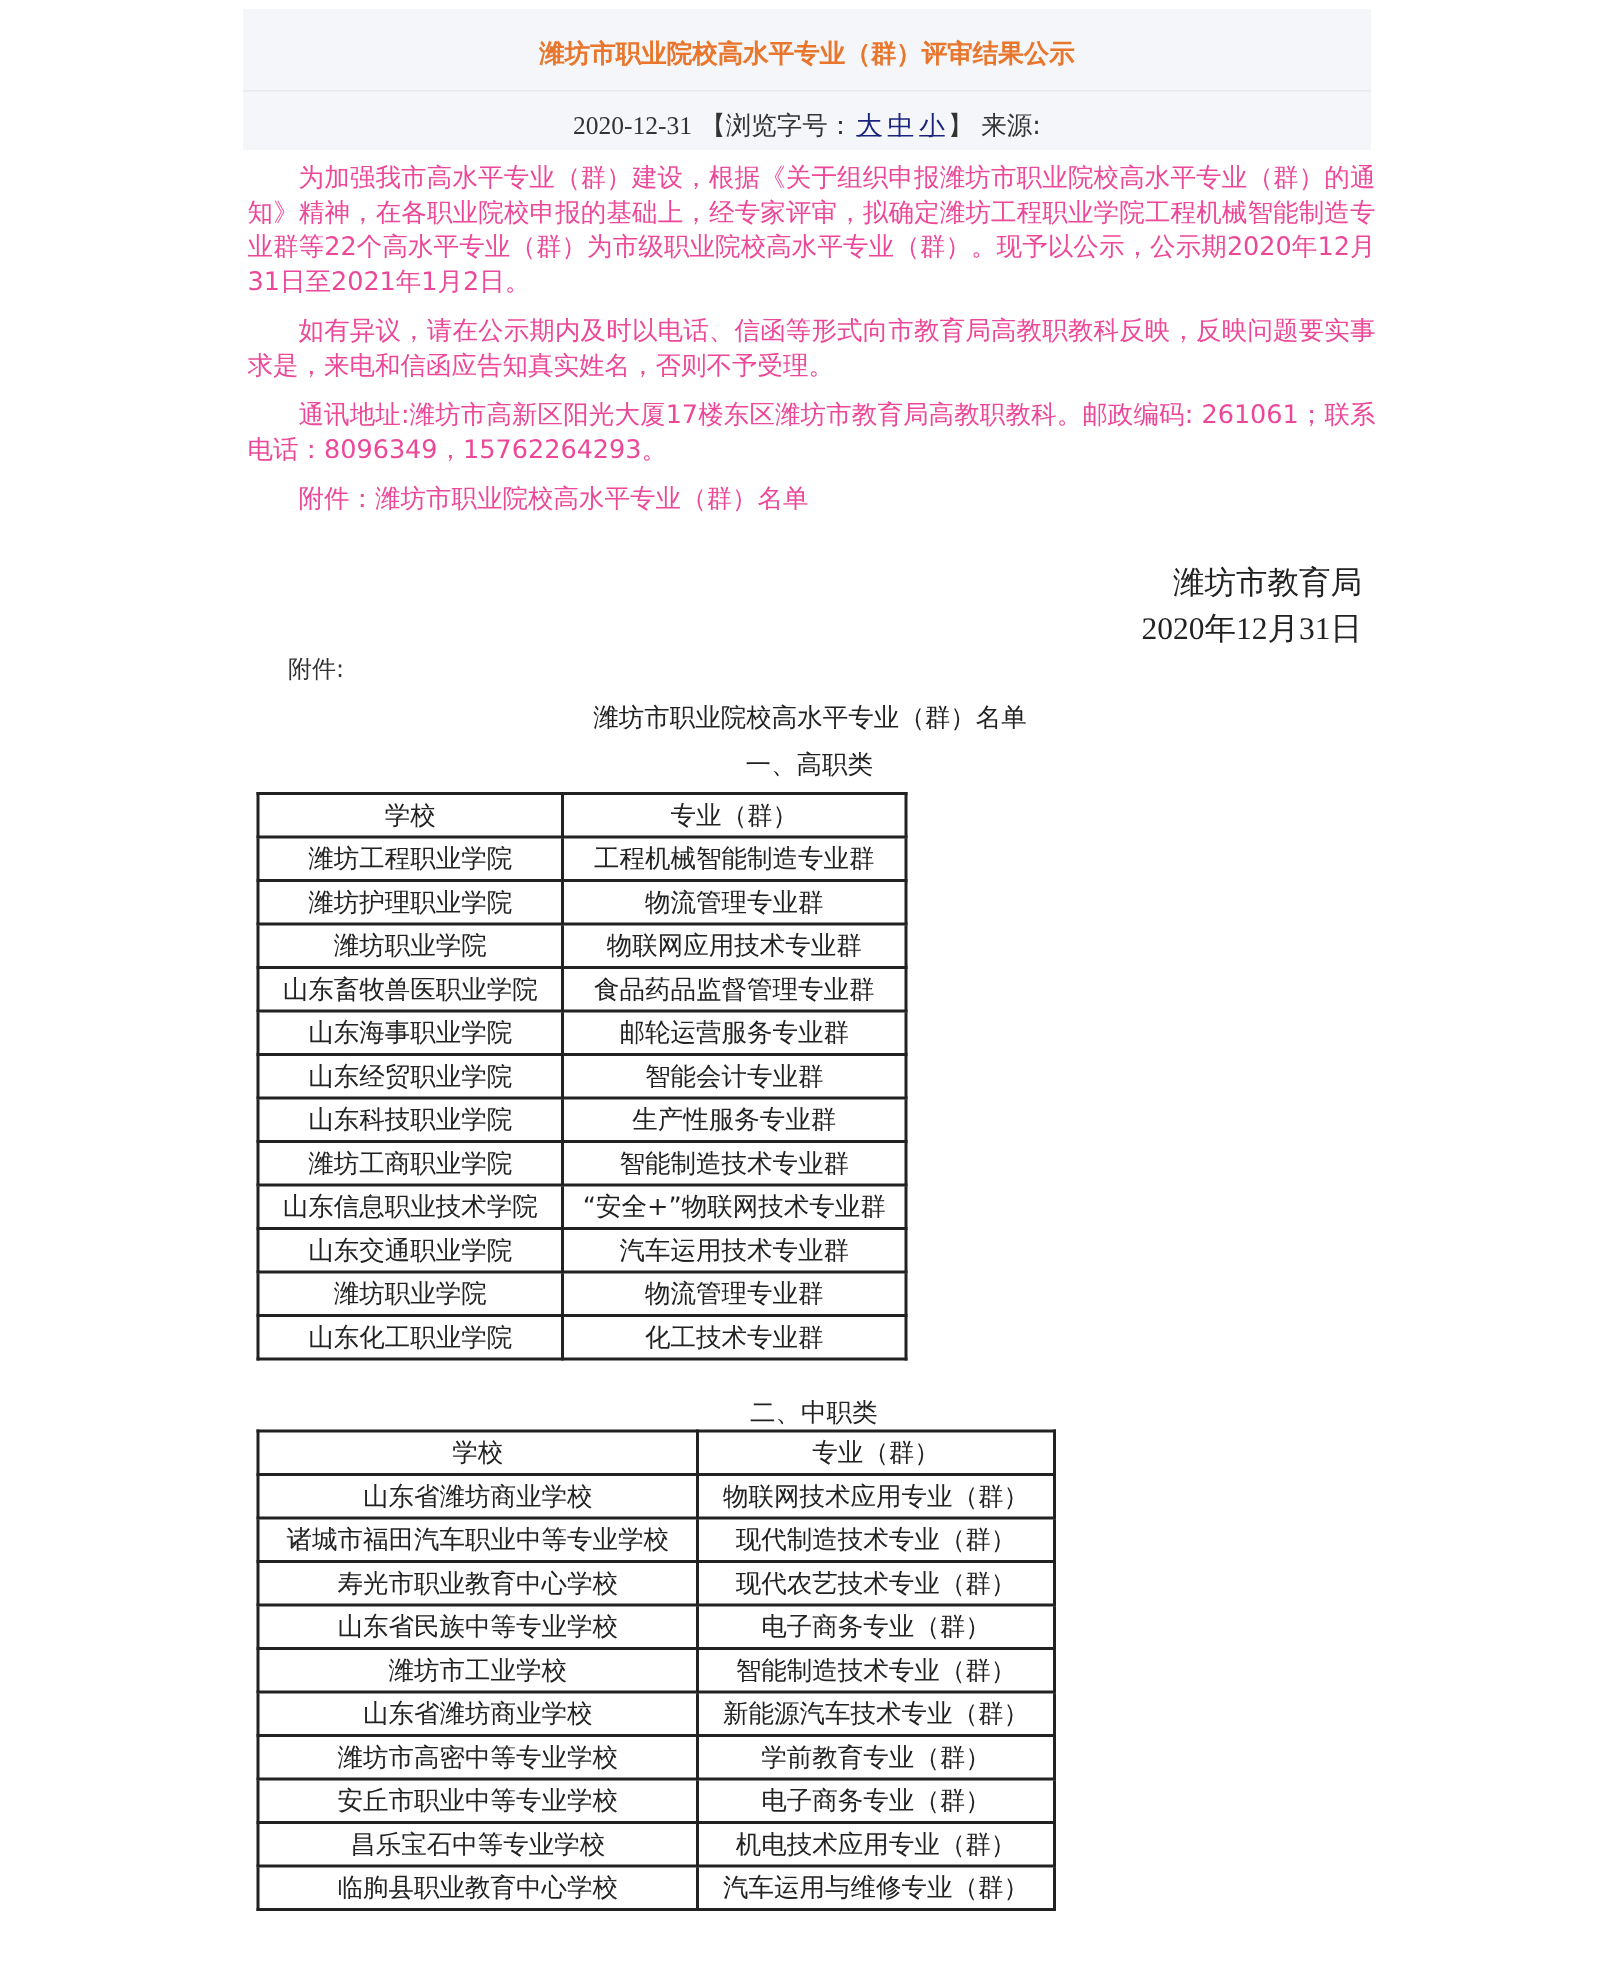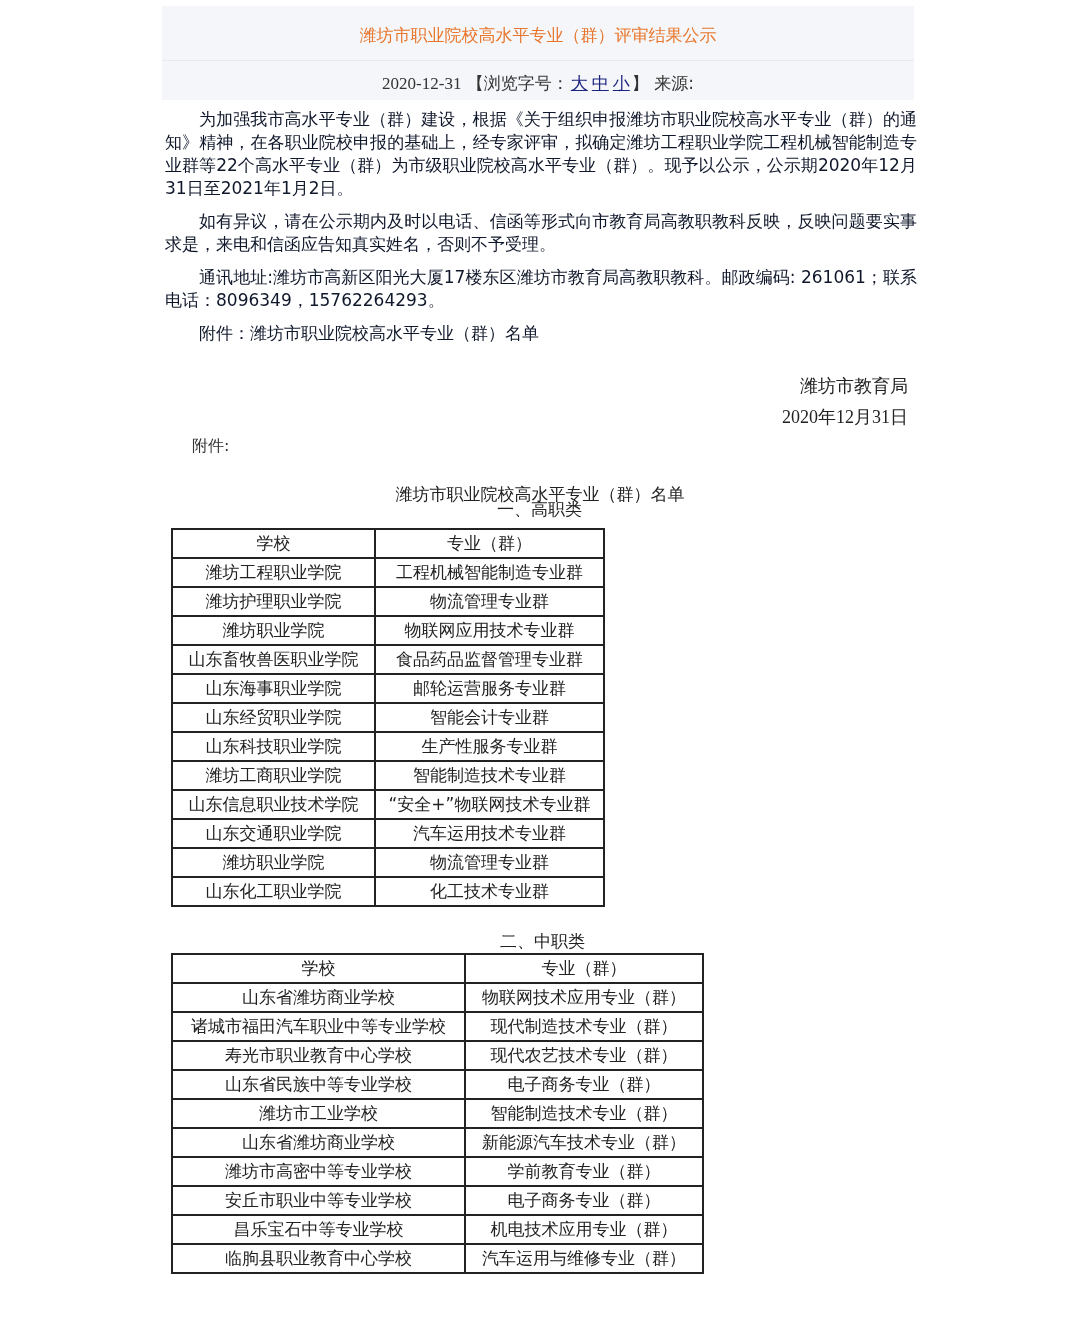--- a/index.html
+++ b/index.html
@@ -1,31 +1,31 @@
 <!DOCTYPE html>
 <html><head>
 <meta charset="utf-8">
 <style>
   html, body { margin:0; padding:0; background:#ffffff; }
   body { width:1080px; height:1324px; position:relative; overflow:hidden;
          font-family:"DejaVu Sans","Liberation Sans",sans-serif; color:#222; }
   .header-box { position:absolute; left:162px; top:6px; width:752px; height:94px;
                 background:#f4f6f9; }
   .title { position:absolute; left:0; right:0; top:18px; text-align:center;
-           font-size:17px; font-weight:normal; color:#e8762c; }
+           font-size:17px; font-weight:bold; color:#e8762c; }
   .title-sep { position:absolute; left:0; right:0; top:54px; height:1px; background:#e6e9ee; }
   .meta { position:absolute; left:0; right:0; top:66px; text-align:center;
           font-size:17px; color:#333; }
   .meta .date { font-family:"Liberation Serif","DejaVu Serif",serif; font-size:17px; }
   .meta a { color:#1a237e; text-decoration:underline; margin:0 2px; cursor:pointer; }
-  .body-text { position:absolute; left:165px; width:752px; font-size:17px; line-height:23px; color:#0f172a; }
+  .body-text { position:absolute; left:165px; width:752px; font-size:17px; line-height:23px; color:#ec4899; }
   .body-text p { margin:0 0 10px 0; text-indent:2em; text-align:justify; }
-  .signoff { position:absolute; right:172px; text-align:right; font-size:18px; color:#222; }
+  .signoff { position:absolute; right:172px; text-align:right; font-size:21px; color:#222; }
   .attach-label { position:absolute; left:192px; top:436px; font-size:16px; color:#333; }
-  .list-title { position:absolute; left:0; width:1080px; top:467px; text-align:center; font-size:17px;margin-top:16px; }
+  .list-title { position:absolute; left:0; width:1080px; top:467px; text-align:center; font-size:17px; }
   .sec1 { position:absolute; left:497px; top:498px; font-size:17px; }
   .sec2 { position:absolute; left:500px; top:930px; font-size:17px;text-align:center; }
   table { border-collapse:collapse; position:absolute; font-size:17px;padding-left:39px; }
   td { border:2px solid #222; text-align:center; height:27px; padding:0 4px; white-space:nowrap; }
   #t1 { left:171px; top:528px; }
   #t1 td.c1 { width:193px; } #t1 td.c2 { width:219px; }
   #t2 { left:171px; top:953px; }
   #t2 td.c1 { width:283px; } #t2 td.c2 { width:228px; }
 </style>
 </head>

